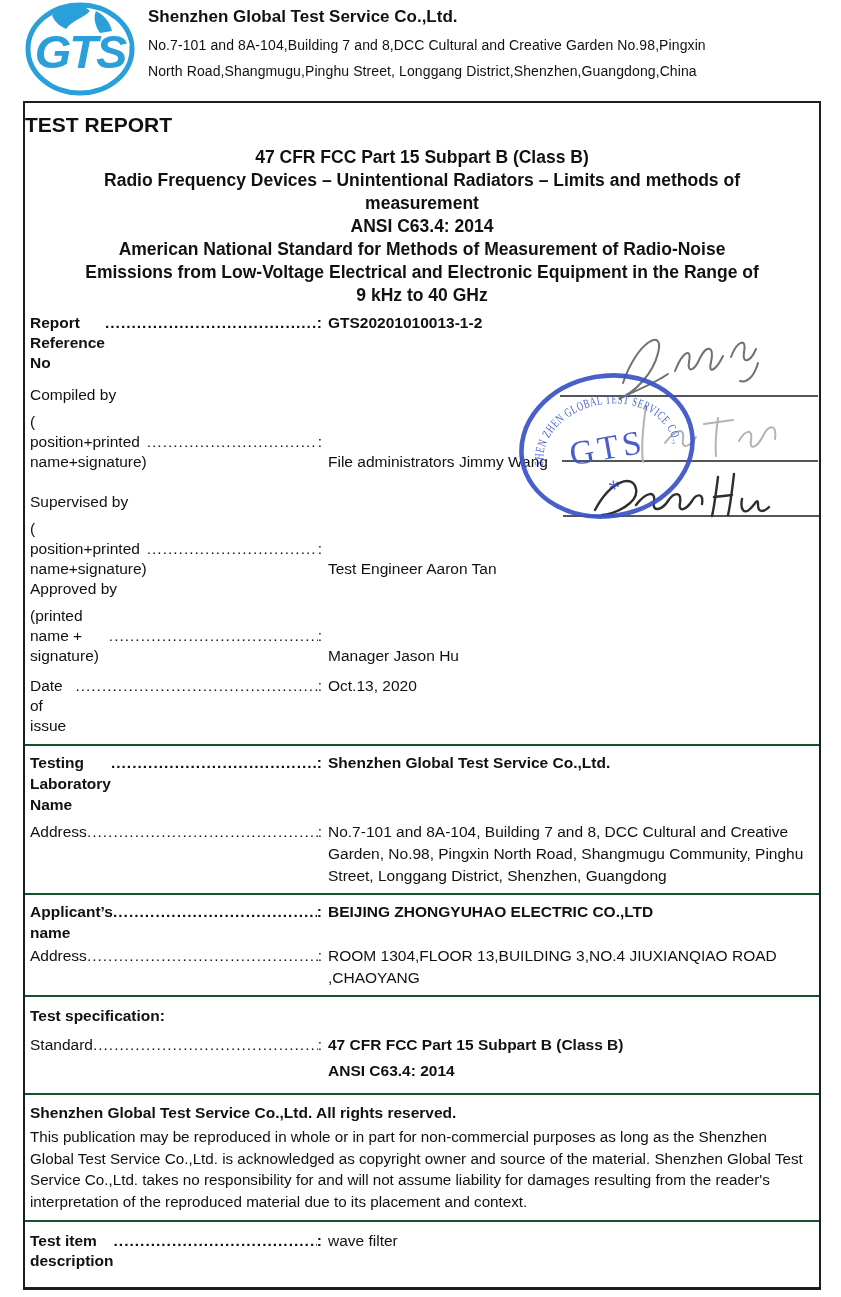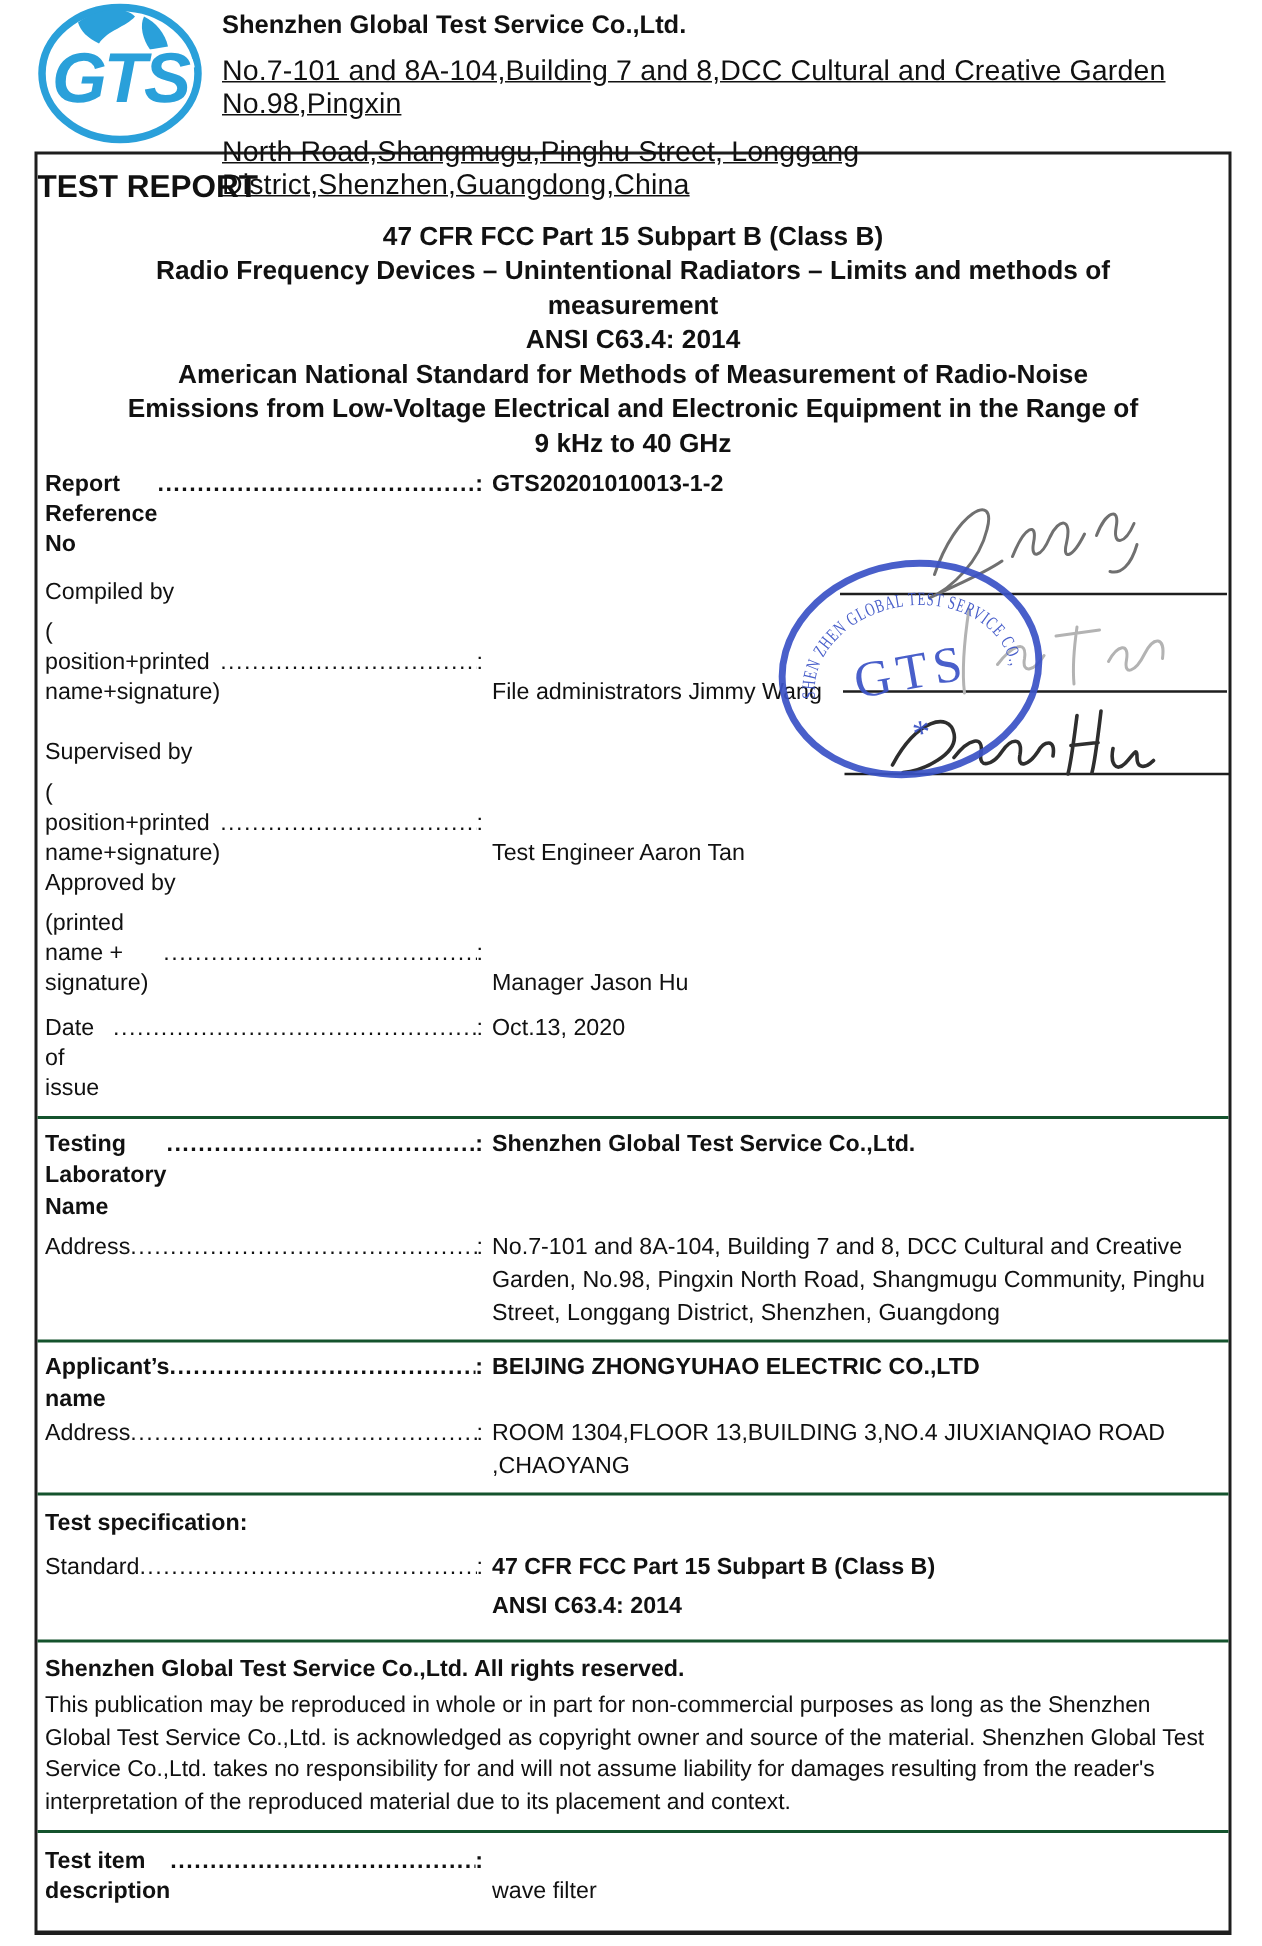--- a/index.html
+++ b/index.html
@@ -5,21 +5,21 @@
   html,body{margin:0;padding:0;background:#fff;}
   .page{
     position:relative;width:841px;height:1297px;background:#fff;overflow:hidden;
     font-family:"Liberation Sans", sans-serif;color:#111;
   }
   
   .header{position:relative;height:101px;}
   .logo{position:absolute;left:22px;top:2px;width:116px;height:94px;}
   .header-text{margin-left:148px;padding-top:7px;}
   .company{font-size:17px;font-weight:bold;margin:0 0 10px 0;}
-  .haddr{font-size:19px;margin:0 0 10px 0;letter-spacing:.1px;text-decoration:underline;}
+  .haddr{font-size:14px;margin:0 0 10px 0;letter-spacing:.1px;}
   
   .box{
     margin-left:23px;width:798px;box-sizing:border-box;
     border:2px solid #1e1e1e;border-bottom-width:3px;
   }
   .section{border-top:2px solid #14532d;padding:6px 0;}
   .section:first-child{border-top:none;}
   
   .s1{position:relative;padding:8px 0 8px;}
   .title{font-size:21px;font-weight:bold;margin:2px 0 9px;}
@@ -29,21 +29,21 @@
   .row .label{width:292px;flex:none;display:flex;align-items:baseline;min-width:0;}
   .row.multi .label{display:block;}
   .row .label .lline{display:flex;align-items:center;min-width:0;}
   .row.multi .label .lline + .lline{margin-top:7px;}
   .leader{flex:1 1 auto;min-width:0;overflow:hidden;white-space:nowrap;letter-spacing:1px;}
   .row .value{flex:1;padding-left:6px;min-width:0;}
   .row.multi .value{align-self:flex-end;}
   .b{font-weight:bold;}
   .mt6{margin-top:6px;} .mt10{margin-top:10px;} .mt12{margin-top:12px;}
   .mt18{margin-top:0;} .mt20{margin-top:20px;}
-  .mb9{margin-bottom:9px;align-items:flex-end;}
+  .mb9{margin-bottom:9px;}
   
   .s2 .row,.s3 .row{line-height:21px;}
   .addr-val{line-height:22px;}
   .spec-head{font-size:15.5px;font-weight:bold;padding-left:5px;margin:4px 0 2px;}
   .std-val div+div{margin-top:6px;}
   .copy-head{font-size:15.5px;font-weight:bold;padding-left:5px;margin:3px 0 4px;}
   .copy-body{font-size:15.2px;line-height:21.5px;padding:0 6px 2px 5px;}
   .s6{padding:9px 0 7px;}
   
   .overlay{position:absolute;left:460px;top:210px;width:338px;height:238px;pointer-events:none;}

